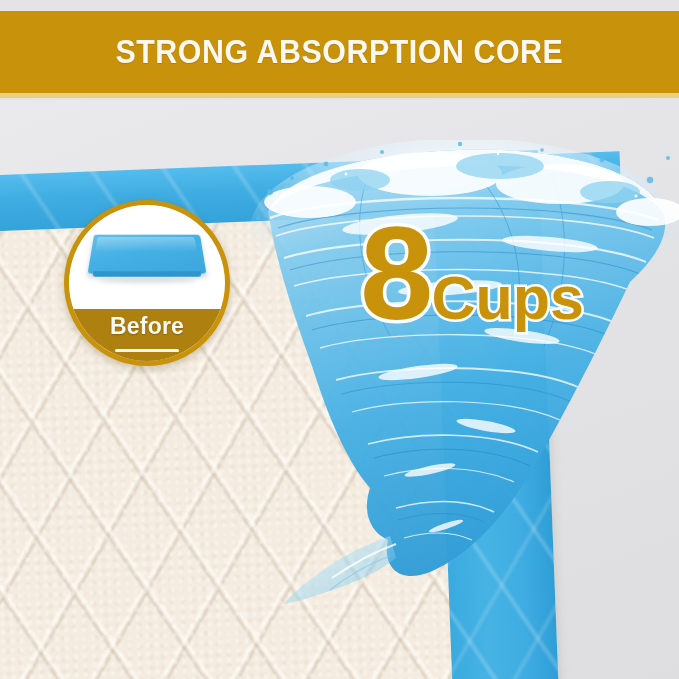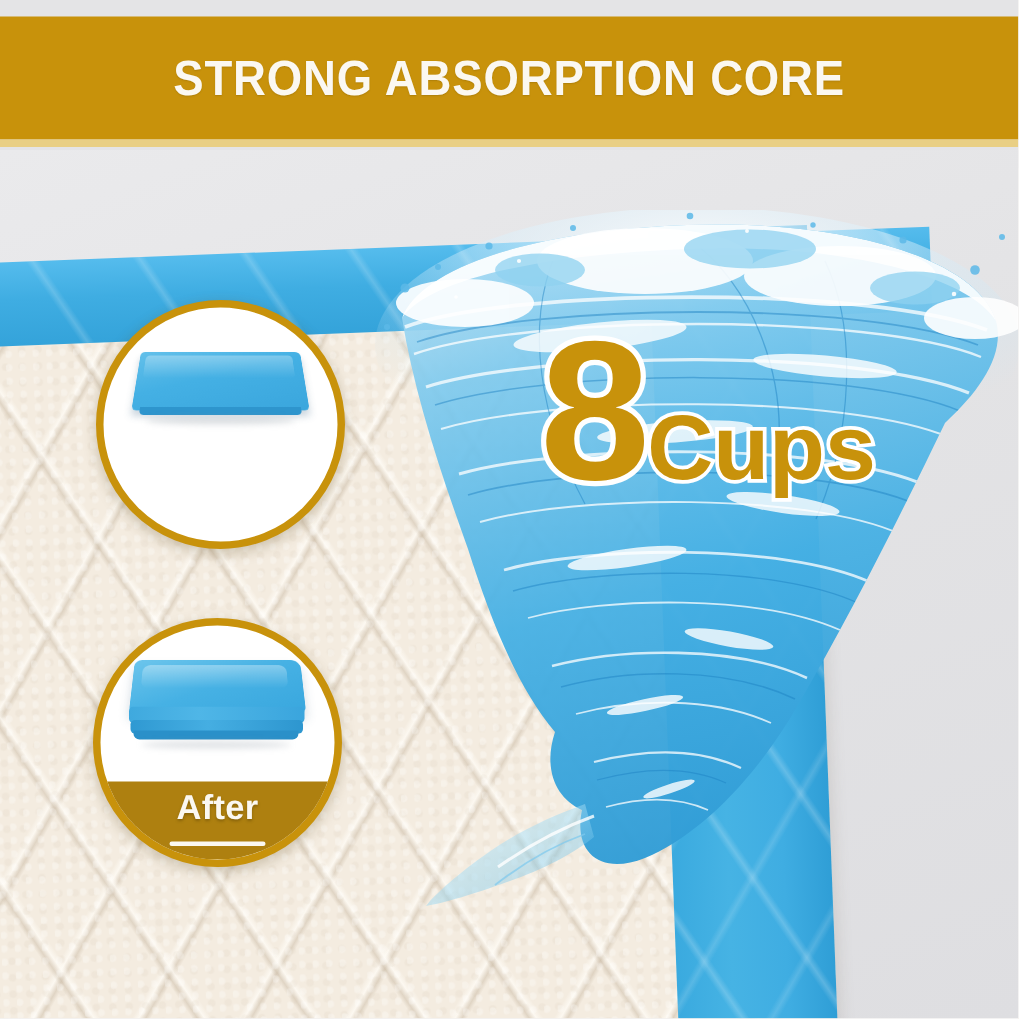--- a/index.html
+++ b/index.html
@@ -490,32 +490,21 @@
     </div>
 
     <div class="badge badge-before">
       <div class="badge-img">
         <div class="pad-flat">
           <div class="sheet"></div>
           <div class="edge"></div>
           <div class="shadow"></div>
         </div>
       </div>
-    </div>
-
-    <div class="badge badge-after">
-      <div class="badge-img">
-        <div class="pad-folded">
-          <div class="top"></div>
-          <div class="layer2"></div>
-          <div class="layer3"></div>
-          <div class="layer4"></div>
-          <div class="shadow"></div>
-        </div>
-      </div>
       <div class="badge-band">
-        <span class="badge-label">After</span>
+        <span class="badge-label">Before</span>
         <div class="badge-arc"></div>
       </div>
     </div>
 
+
   </div>
 </div>
 
 </body></html>

